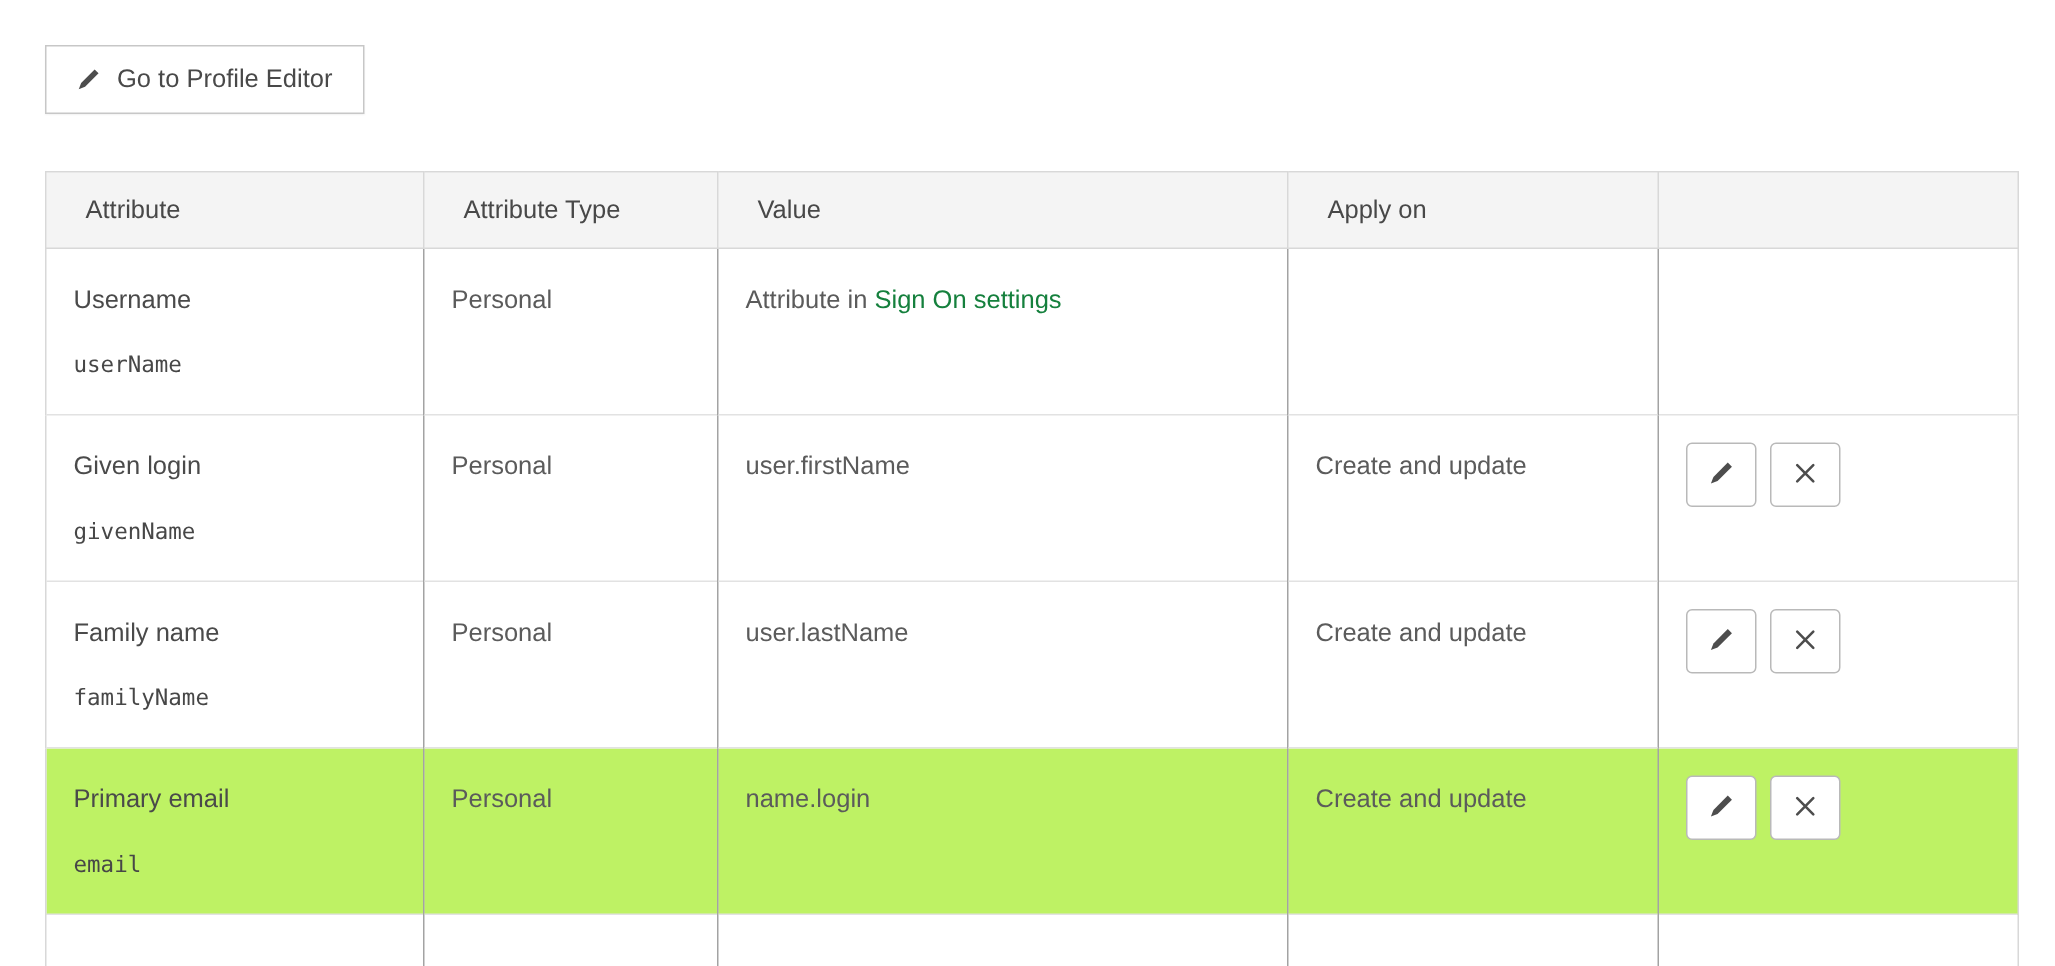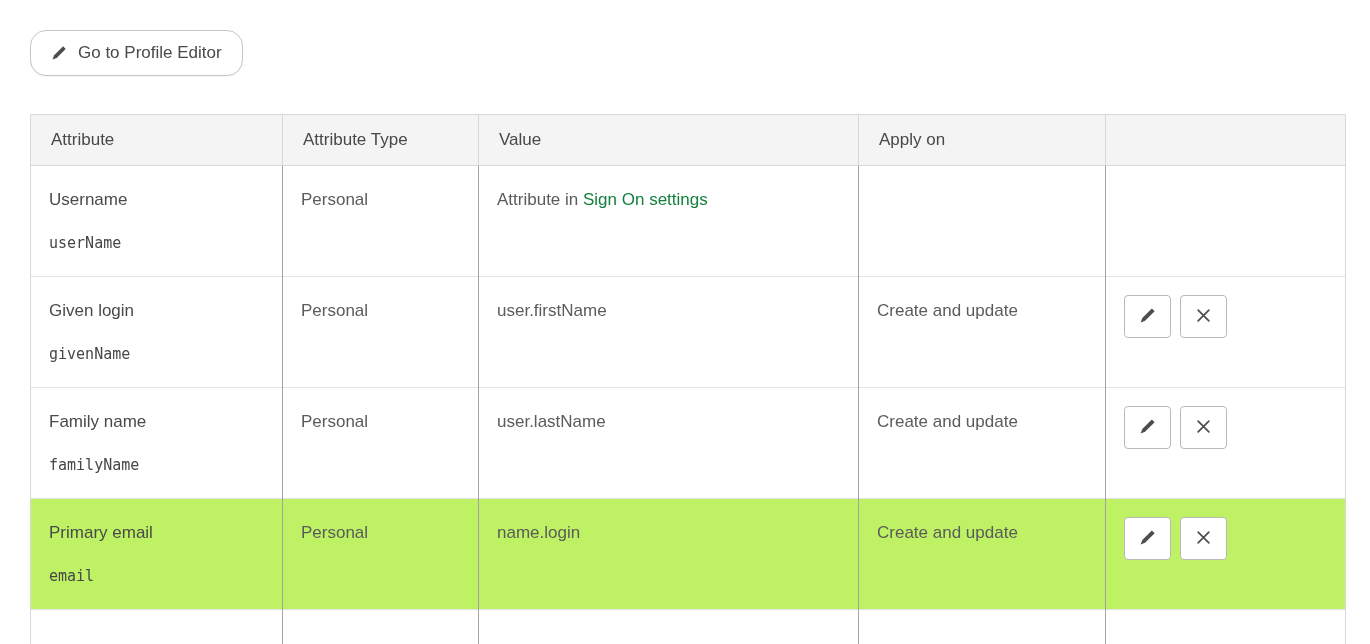--- a/index.html
+++ b/index.html
@@ -15,21 +15,21 @@
   .page { padding: 30px 25px 0 30px; }
 
   
   .toolbar { display: flex; gap: 18px; margin-bottom: 38px; }
   .btn {
     display: inline-flex;
     align-items: center;
     gap: 11px;
     background: #ffffff;
     border: 1px solid #c7c7c7;
-    border-radius: 16px;
+    border-radius: 0;
     height: 46px;
     padding: 0 20px;
     font-size: 17px;
     color: #494949;
     font-family: "Liberation Sans", sans-serif;
     cursor: pointer;
     box-shadow: 0 1px 1px rgba(0,0,0,0.04);
   }
   .btn .icon { display: inline-flex; align-items: center; }
 
@@ -42,21 +42,21 @@
     table-layout: fixed;
   }
   table.attr-table, table.attr-table th {
     border: 1px solid #d8d8d8;
   }
   th {
     background: #f4f4f4;
     text-align: left;
     font-weight: 400;
     color: #484848;
-    padding: 15px 20px;
+    padding: 15px 26px;
     font-size: 17px;
   }
   col.c-attr   { width: 252px; }
   col.c-type   { width: 196px; }
   col.c-value  { width: 380px; }
   col.c-apply  { width: 247px; }
   col.c-actions{ width: 240px; }
 
   tbody tr { height: 110px; }
   tbody tr.partial { height: 60px; }

